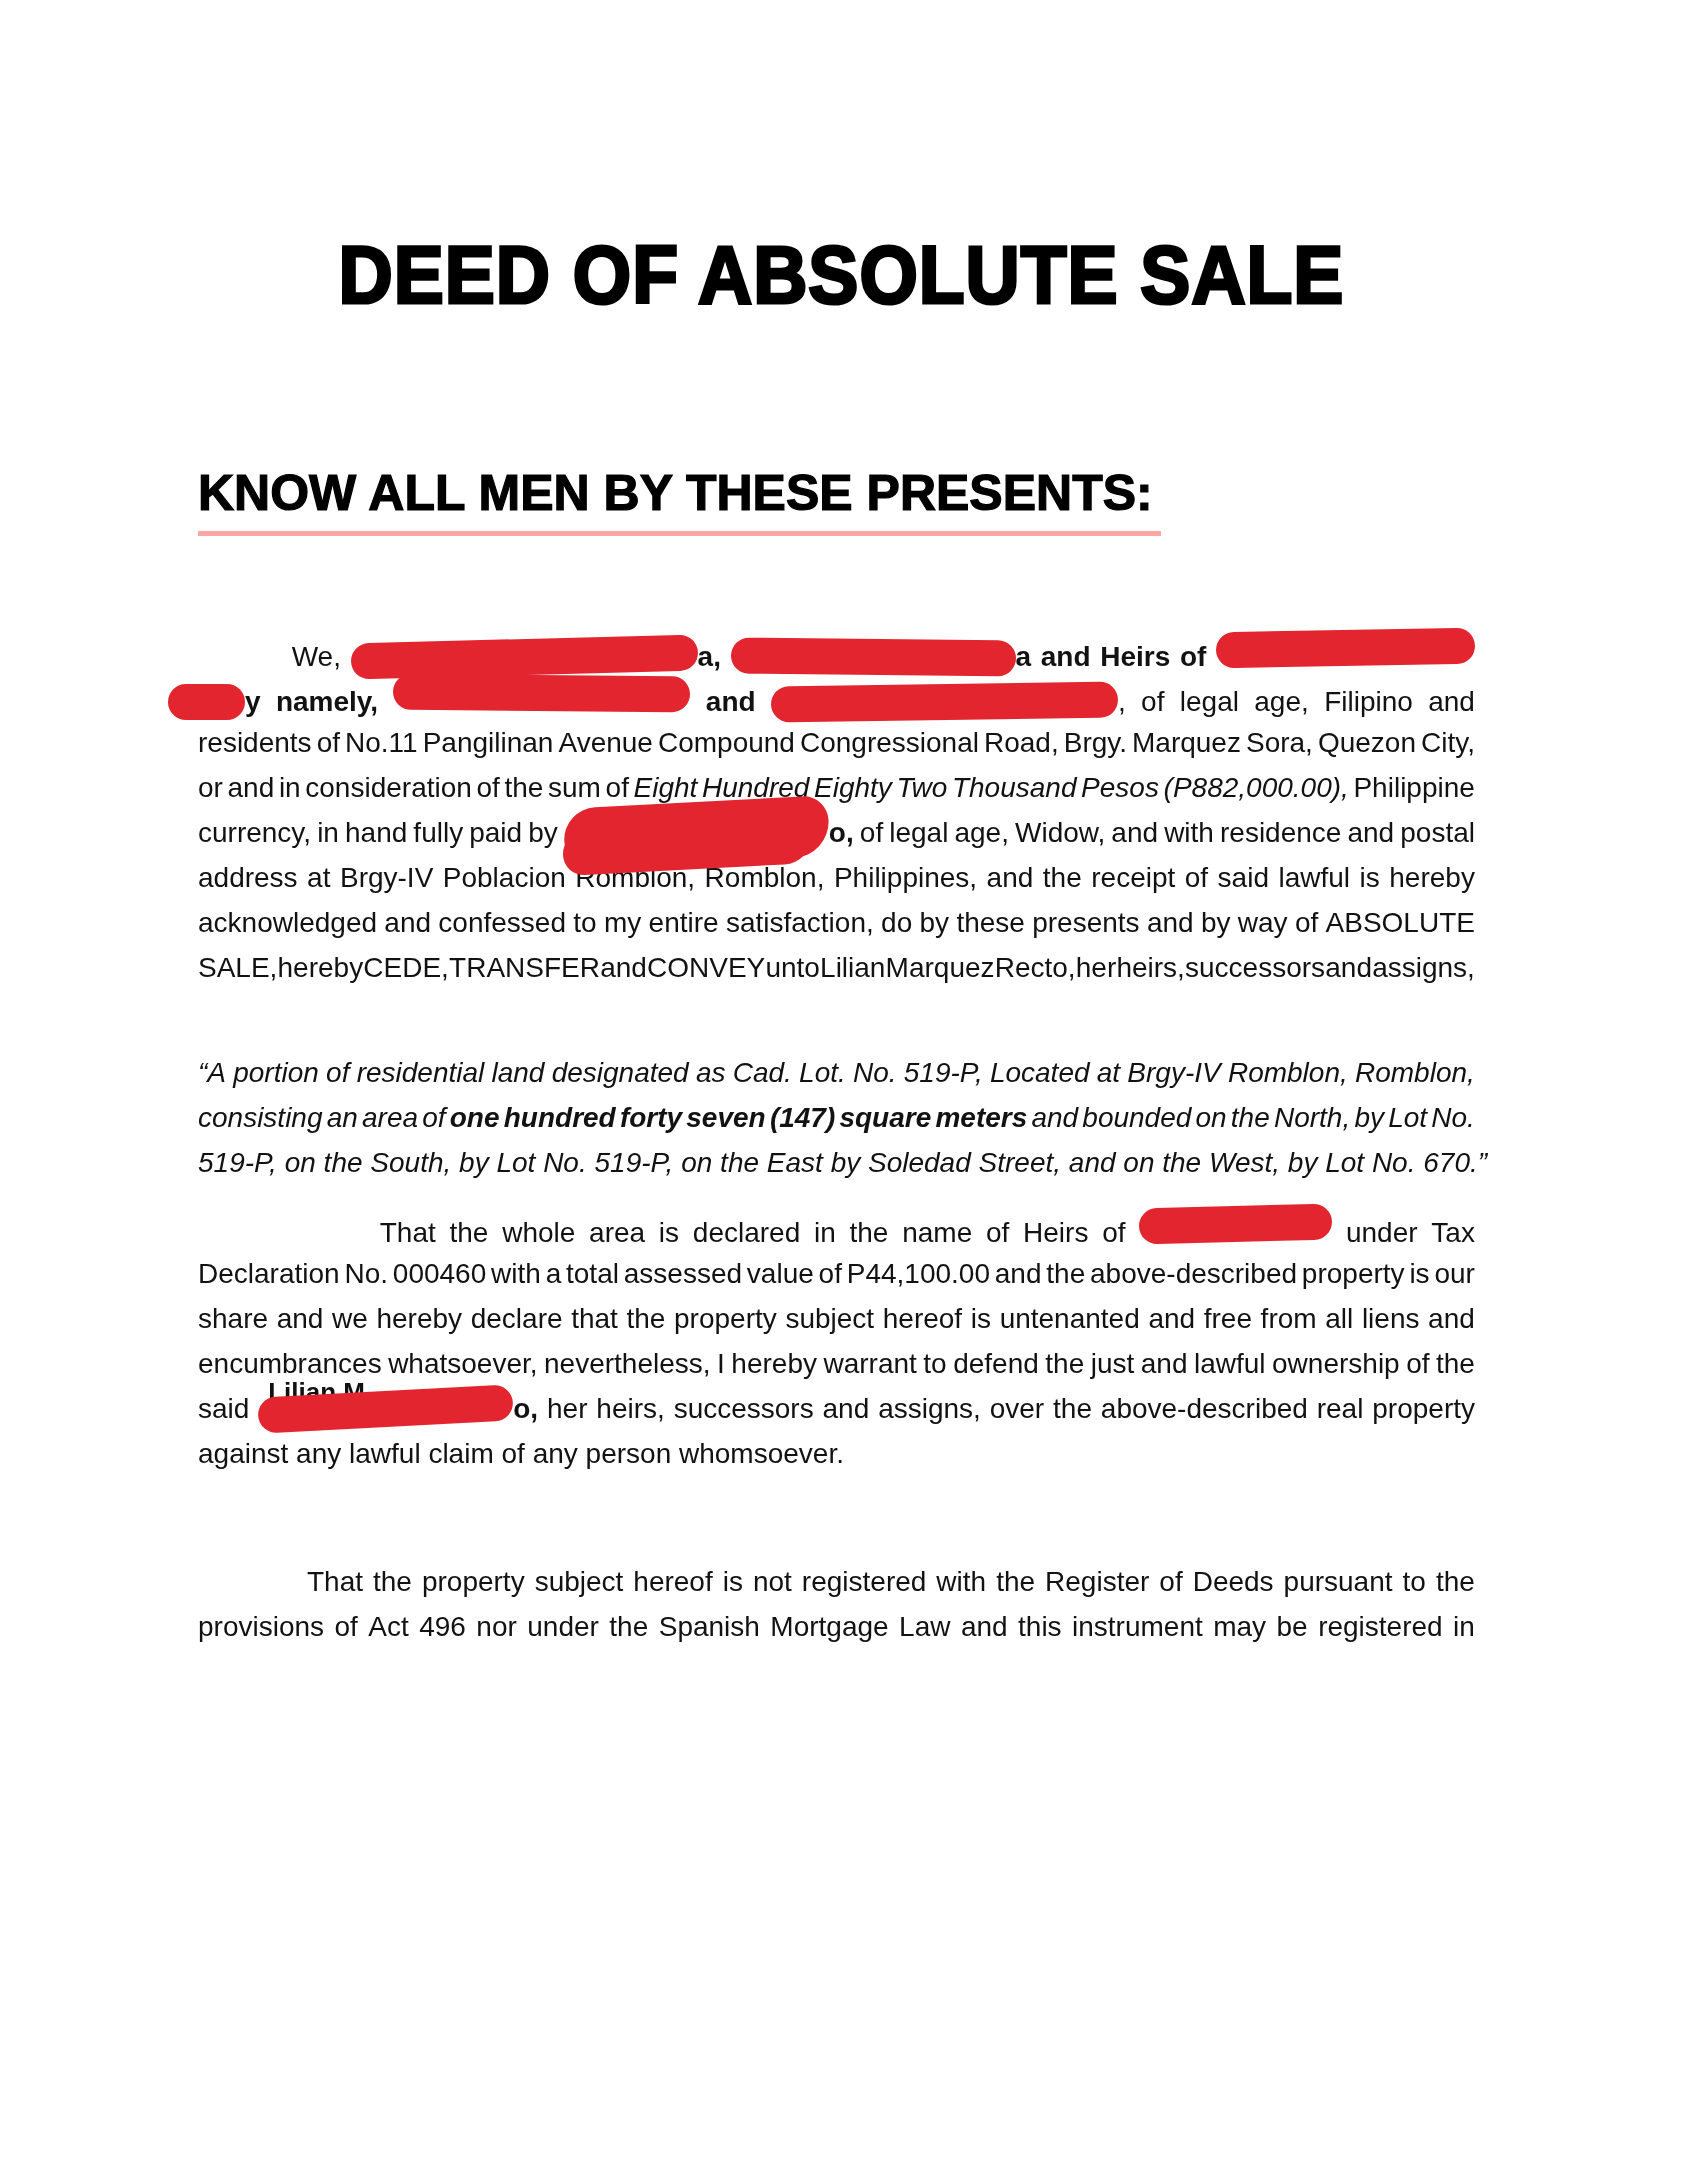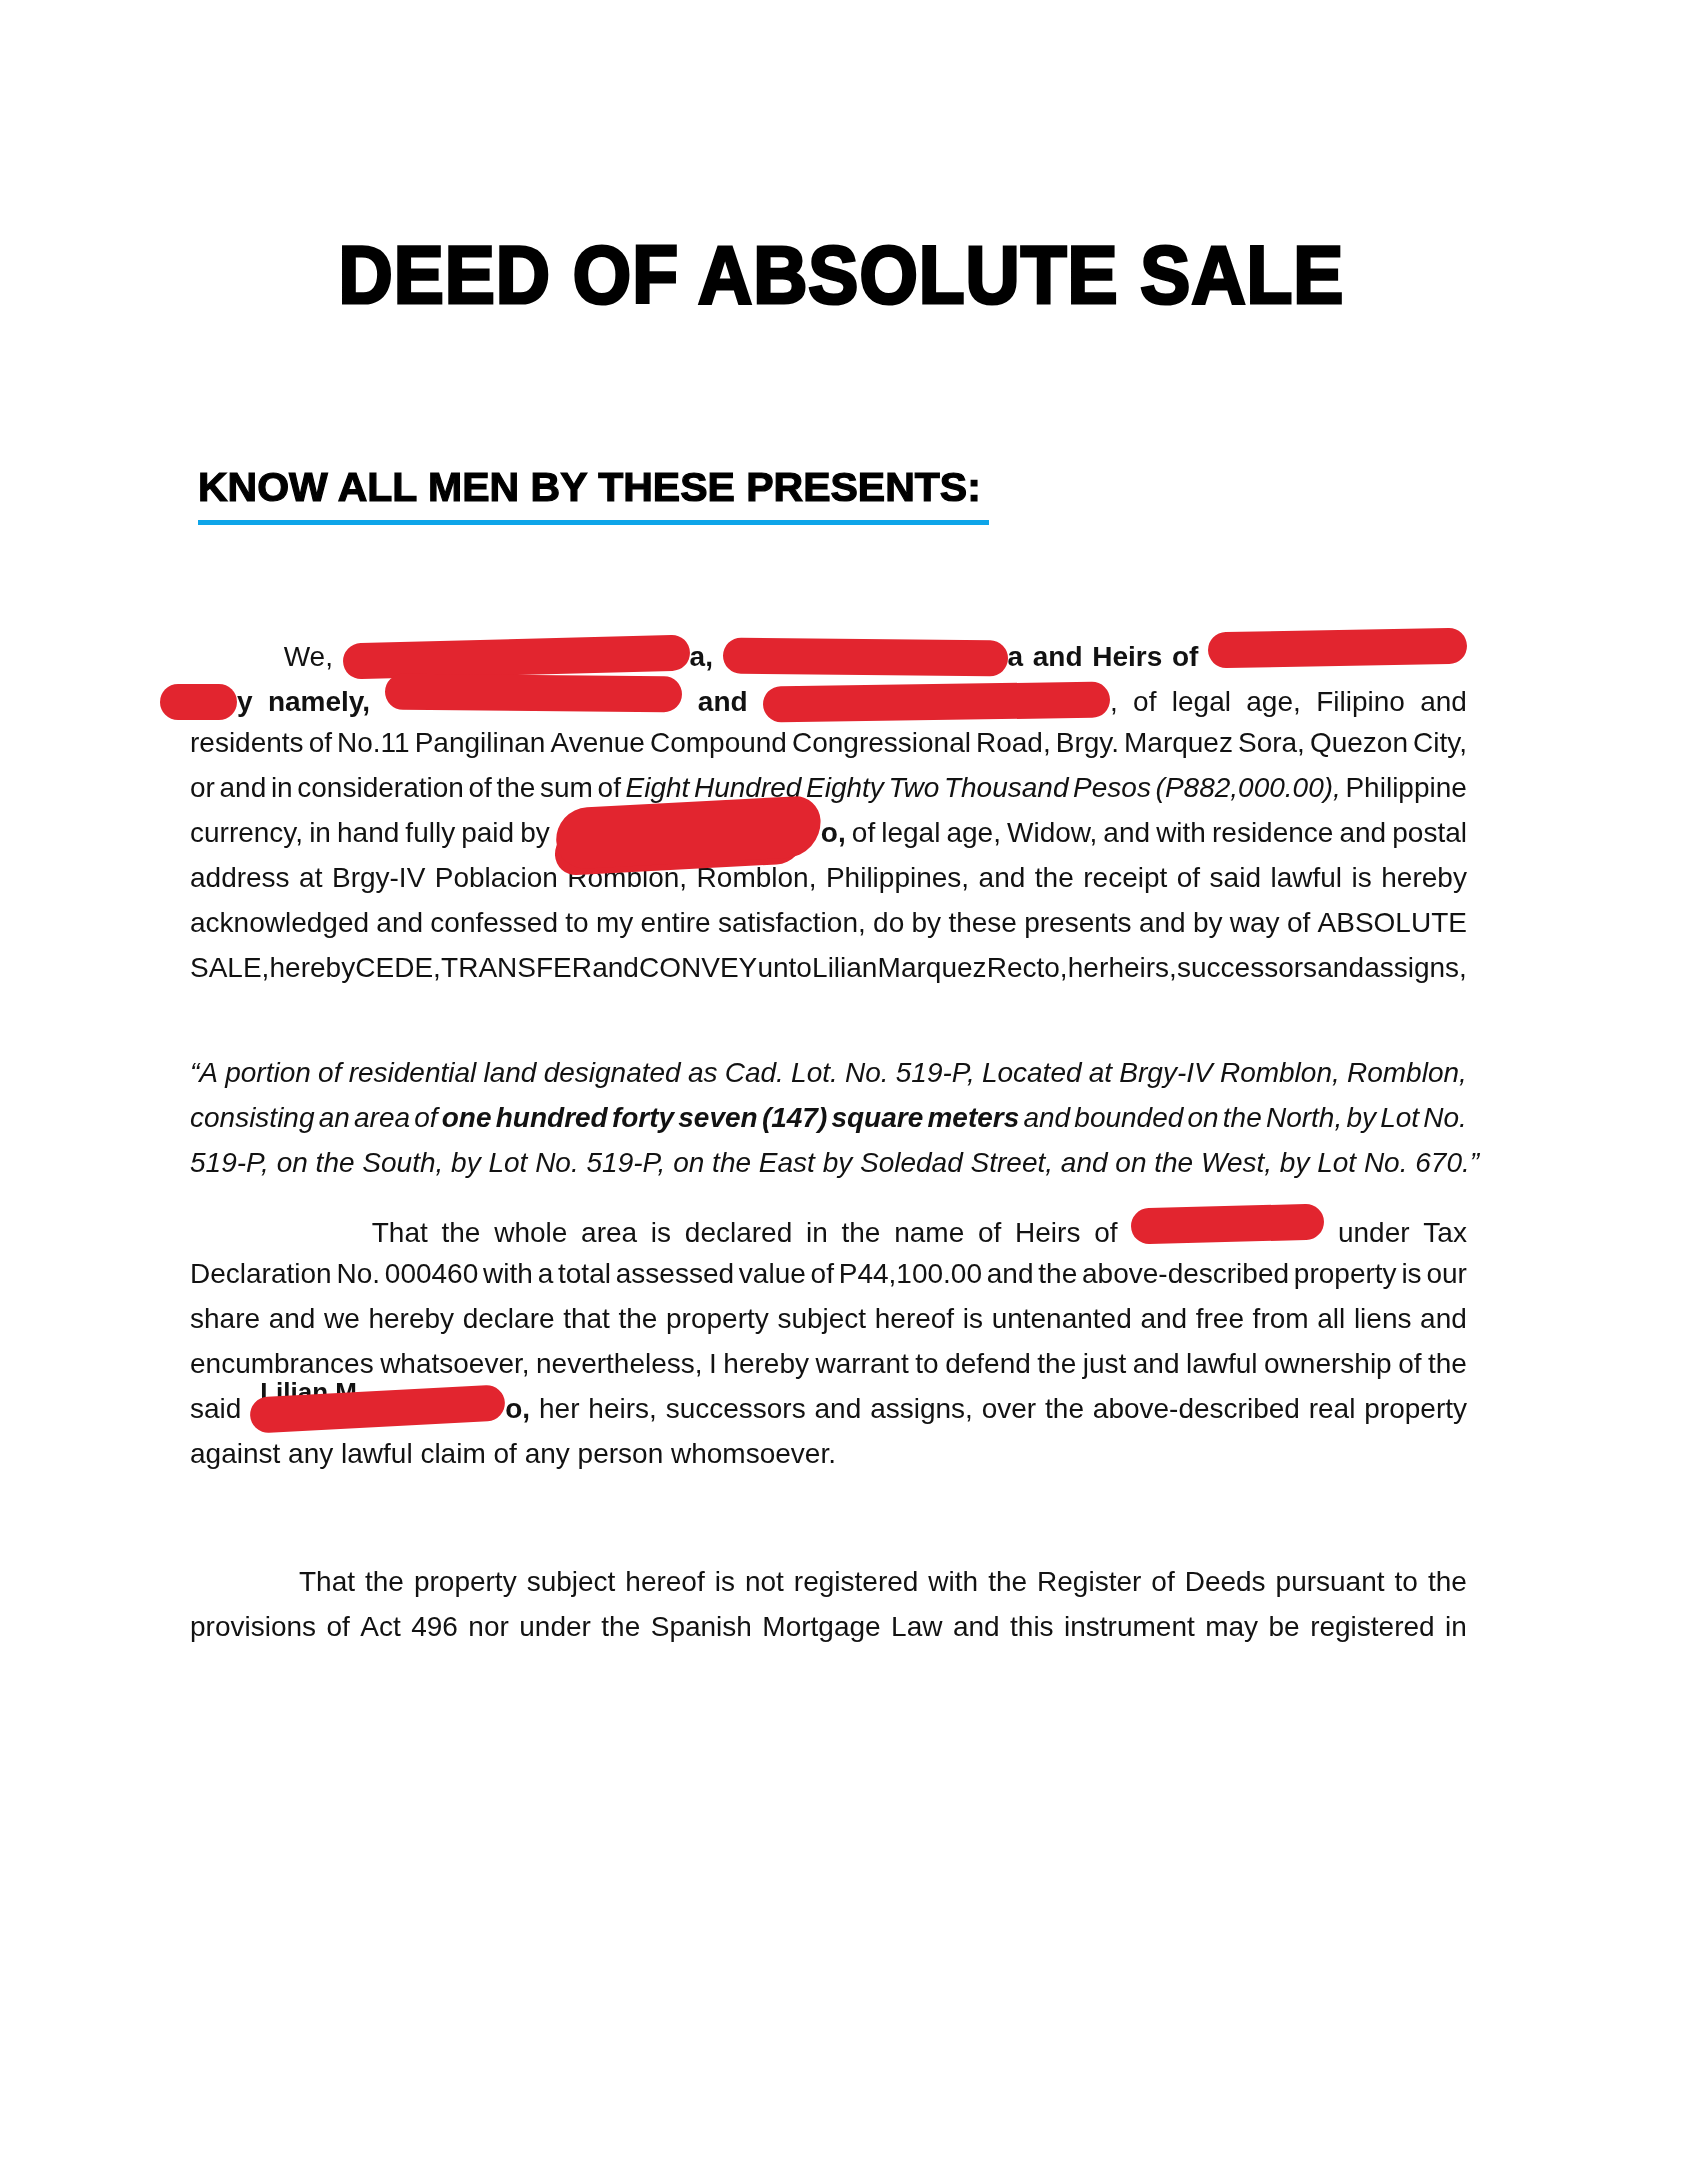--- a/index.html
+++ b/index.html
@@ -17,27 +17,27 @@
     margin:0;text-align:center;
     font-size:75px;font-weight:bold;
     letter-spacing:1px;
     -webkit-text-stroke:3px #000;
     transform:scaleY(1.08);
     color:#000;
   }
   .heading-wrap{position:absolute;top:416px;left:198px;}
   h2.doc-heading{
     margin:0;display:inline-block;
-    font-size:41px;font-weight:bold;color:#000;
+    font-size:50px;font-weight:bold;color:#000;
     -webkit-text-stroke:1.2px #000;
-    border-bottom:5px solid #0ea5e9;
+    border-bottom:5px solid #fca5a5;
     padding:0 8px 9px 0;
     letter-spacing:0px;
   }
-  .para{position:absolute;left:190px;width:1277px;}
+  .para{position:absolute;left:198px;width:1277px;}
   .line{height:45px;font-size:28px;line-height:45px;white-space:nowrap;}
   .line.just{display:flex;justify-content:space-between;align-items:baseline;white-space:normal;}
   .ind{display:inline-block;flex:0 0 auto;height:1px;}
   .w{display:inline-block;}
   .w.b{font-weight:bold;}
   .w.i{font-style:italic;}
   .redwrap{position:relative;display:inline-flex;align-items:baseline;}
   .redbar{
     position:relative;display:inline-block;
     height:36px;border-radius:18px;

